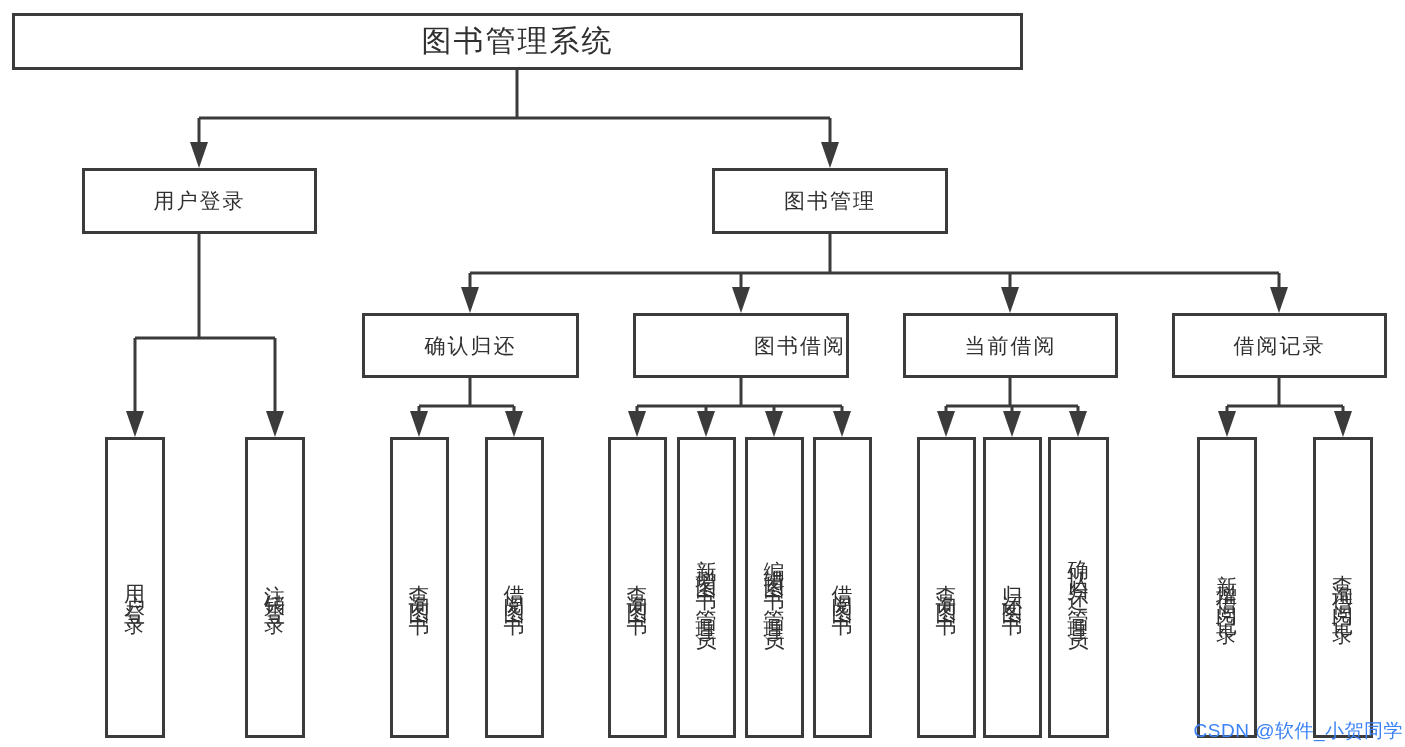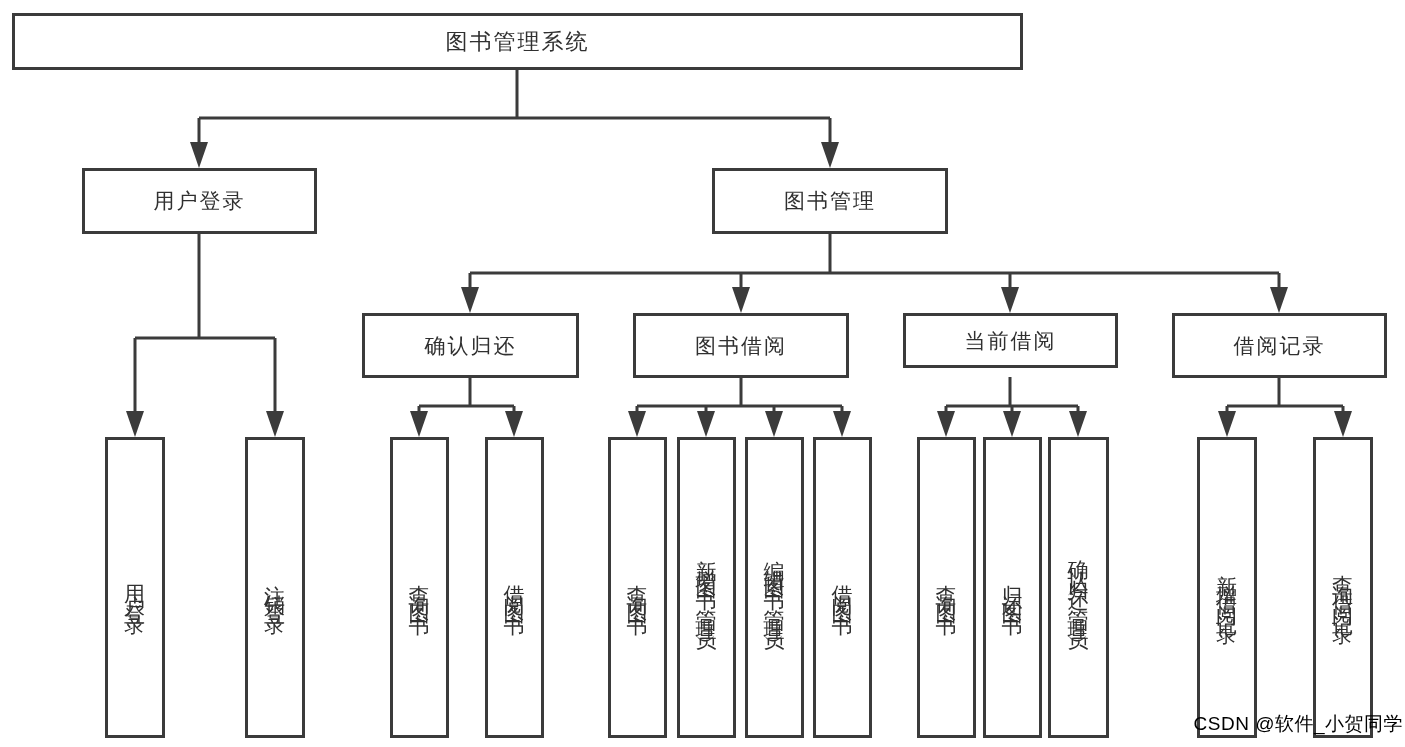--- a/index.html
+++ b/index.html
@@ -30,61 +30,61 @@
     display: flex;
     align-items: center;
     justify-content: center;
     color: #303030;
   }
   .hlabel {
     font-size: 21px;
     letter-spacing: 2px;
     white-space: nowrap;
   }
-  #r .hlabel { font-size: 22px; }
+  #r .hlabel { font-size: 30px; }
   .vlabel {
     writing-mode: vertical-rl;
     text-orientation: mixed;
     font-size: 21px;
     letter-spacing: 10px;
     line-height: 1;
     white-space: nowrap;
   }
   
   #r   { left: 12px;   top: 13px;  width: 1011px; height: 57px; }
   
   #l2a { left: 82px;   top: 168px; width: 235px;  height: 66px; }
   #l2b { left: 712px;  top: 168px; width: 236px;  height: 66px; }
   
   #l3a { left: 362px;  top: 313px; width: 217px;  height: 65px; }
-  #l3b { left: 633px;  top: 313px; width: 216px;  height: 65px; }
-  #l3c { left: 903px;  top: 313px; width: 215px;  height: 55px; }
+  #l3b { left: 633px;  top: 313px; width: 216px;  height: 65px; justify-content: flex-end; }
+  #l3c { left: 903px;  top: 313px; width: 215px;  height: 65px; }
   #l3d { left: 1172px; top: 313px; width: 215px;  height: 65px; justify-content: center; }
   
   .leaf { top: 437px; height: 301px; }
   #lf1  { left: 105px;  width: 60px; }
   #lf2  { left: 245px;  width: 60px; }
   #lf3  { left: 390px;  width: 59px; }
   #lf4  { left: 485px;  width: 59px; }
   #lf5  { left: 608px;  width: 59px; }
   #lf6  { left: 677px;  width: 59px; }
   #lf7  { left: 745px;  width: 59px; }
   #lf8  { left: 813px;  width: 59px; }
   #lf9  { left: 917px;  width: 59px; }
   #lf10 { left: 983px;  width: 59px; }
   #lf11 { left: 1048px; width: 61px; }
   #lf12 { left: 1197px; width: 60px; }
   #lf13 { left: 1313px; width: 60px; }
   #watermark {
     position: absolute;
     right: 2px;
-    bottom: 10px;
+    bottom: 3px;
     font-size: 19px;
     letter-spacing: 0.5px;
-    color: #000000;
+    color: #3b82f6;
     white-space: nowrap;
   }
 </style>
 </head>
 <body>
 
 <div id="canvas">
 
   <svg id="connector-svg" viewBox="0 0 1405 747" xmlns="http://www.w3.org/2000/svg">
     <g stroke="#3b3b3b" stroke-width="3" fill="none">

